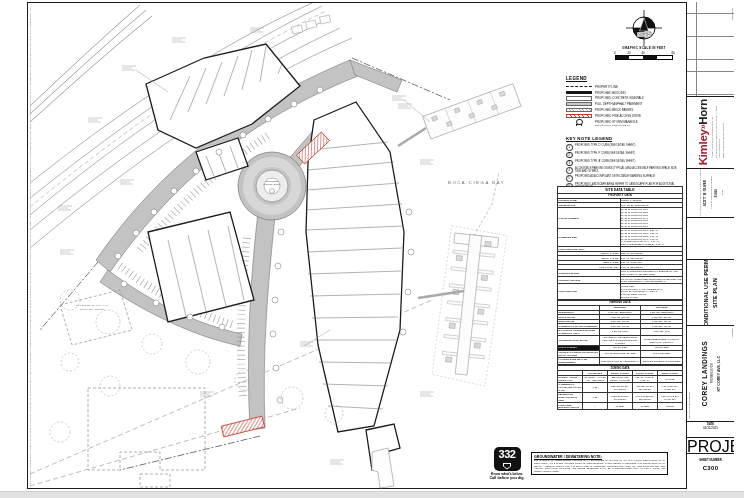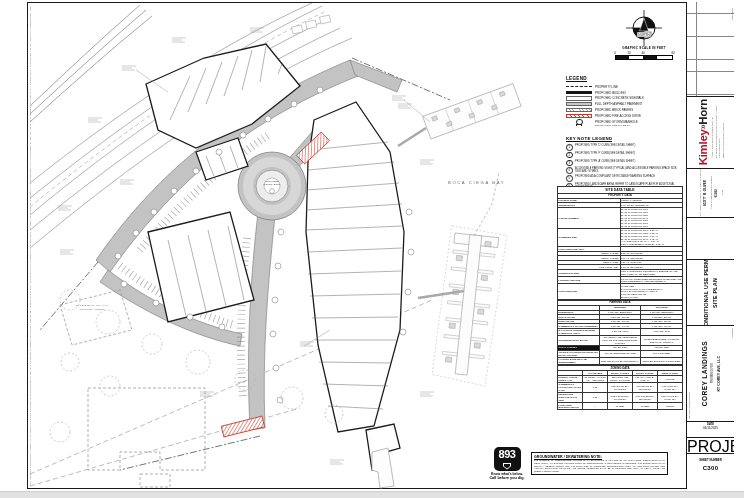--- a/index.html
+++ b/index.html
@@ -645,21 +645,21 @@
               <td class="ctr">75 FEET</td>
               <td class="ctr">48 FEET</td>
               <td class="ctr">4 STORY</td>
             </tr>
           </tbody>
       </table>
     </div>
 
     <div class="call811">
       <div class="badge811">
-        <div class="n">893</div>
+        <div class="n">332</div>
         <div class="shield">
             <i></i>
           </div>
       </div>
       <div class="t1">Know what's below.</div>
       <div class="t2">Call before you dig.</div>
     </div>
     <div class="gwnote">
       <div class="gw-title">GROUNDWATER / DEWATERING NOTE:</div>
       <div class="gw-body">THE OWNER(S) OF UNDERGROUND UTILITIES SHALL BE NOTIFIED IN ADVANCE OF ANY EXCAVATION. CONTRACTOR SHALL FIELD VERIFY ALL EXISTING UTILITIES PRIOR TO CONSTRUCTION. IF DEWATERING IS REQUIRED, THE CONTRACTOR SHALL OBTAIN A GENERIC PERMIT FOR THE DISCHARGE OF PRODUCED GROUNDWATER FROM ANY NON-CONTAMINATED SITE ACTIVITY. DISCHARGE, DRAINAGE, AND ONSITE RETENTION SHALL BE IN CONFORMANCE WITH ALL LOCAL, STATE AND FEDERAL REGULATIONS.</div>

